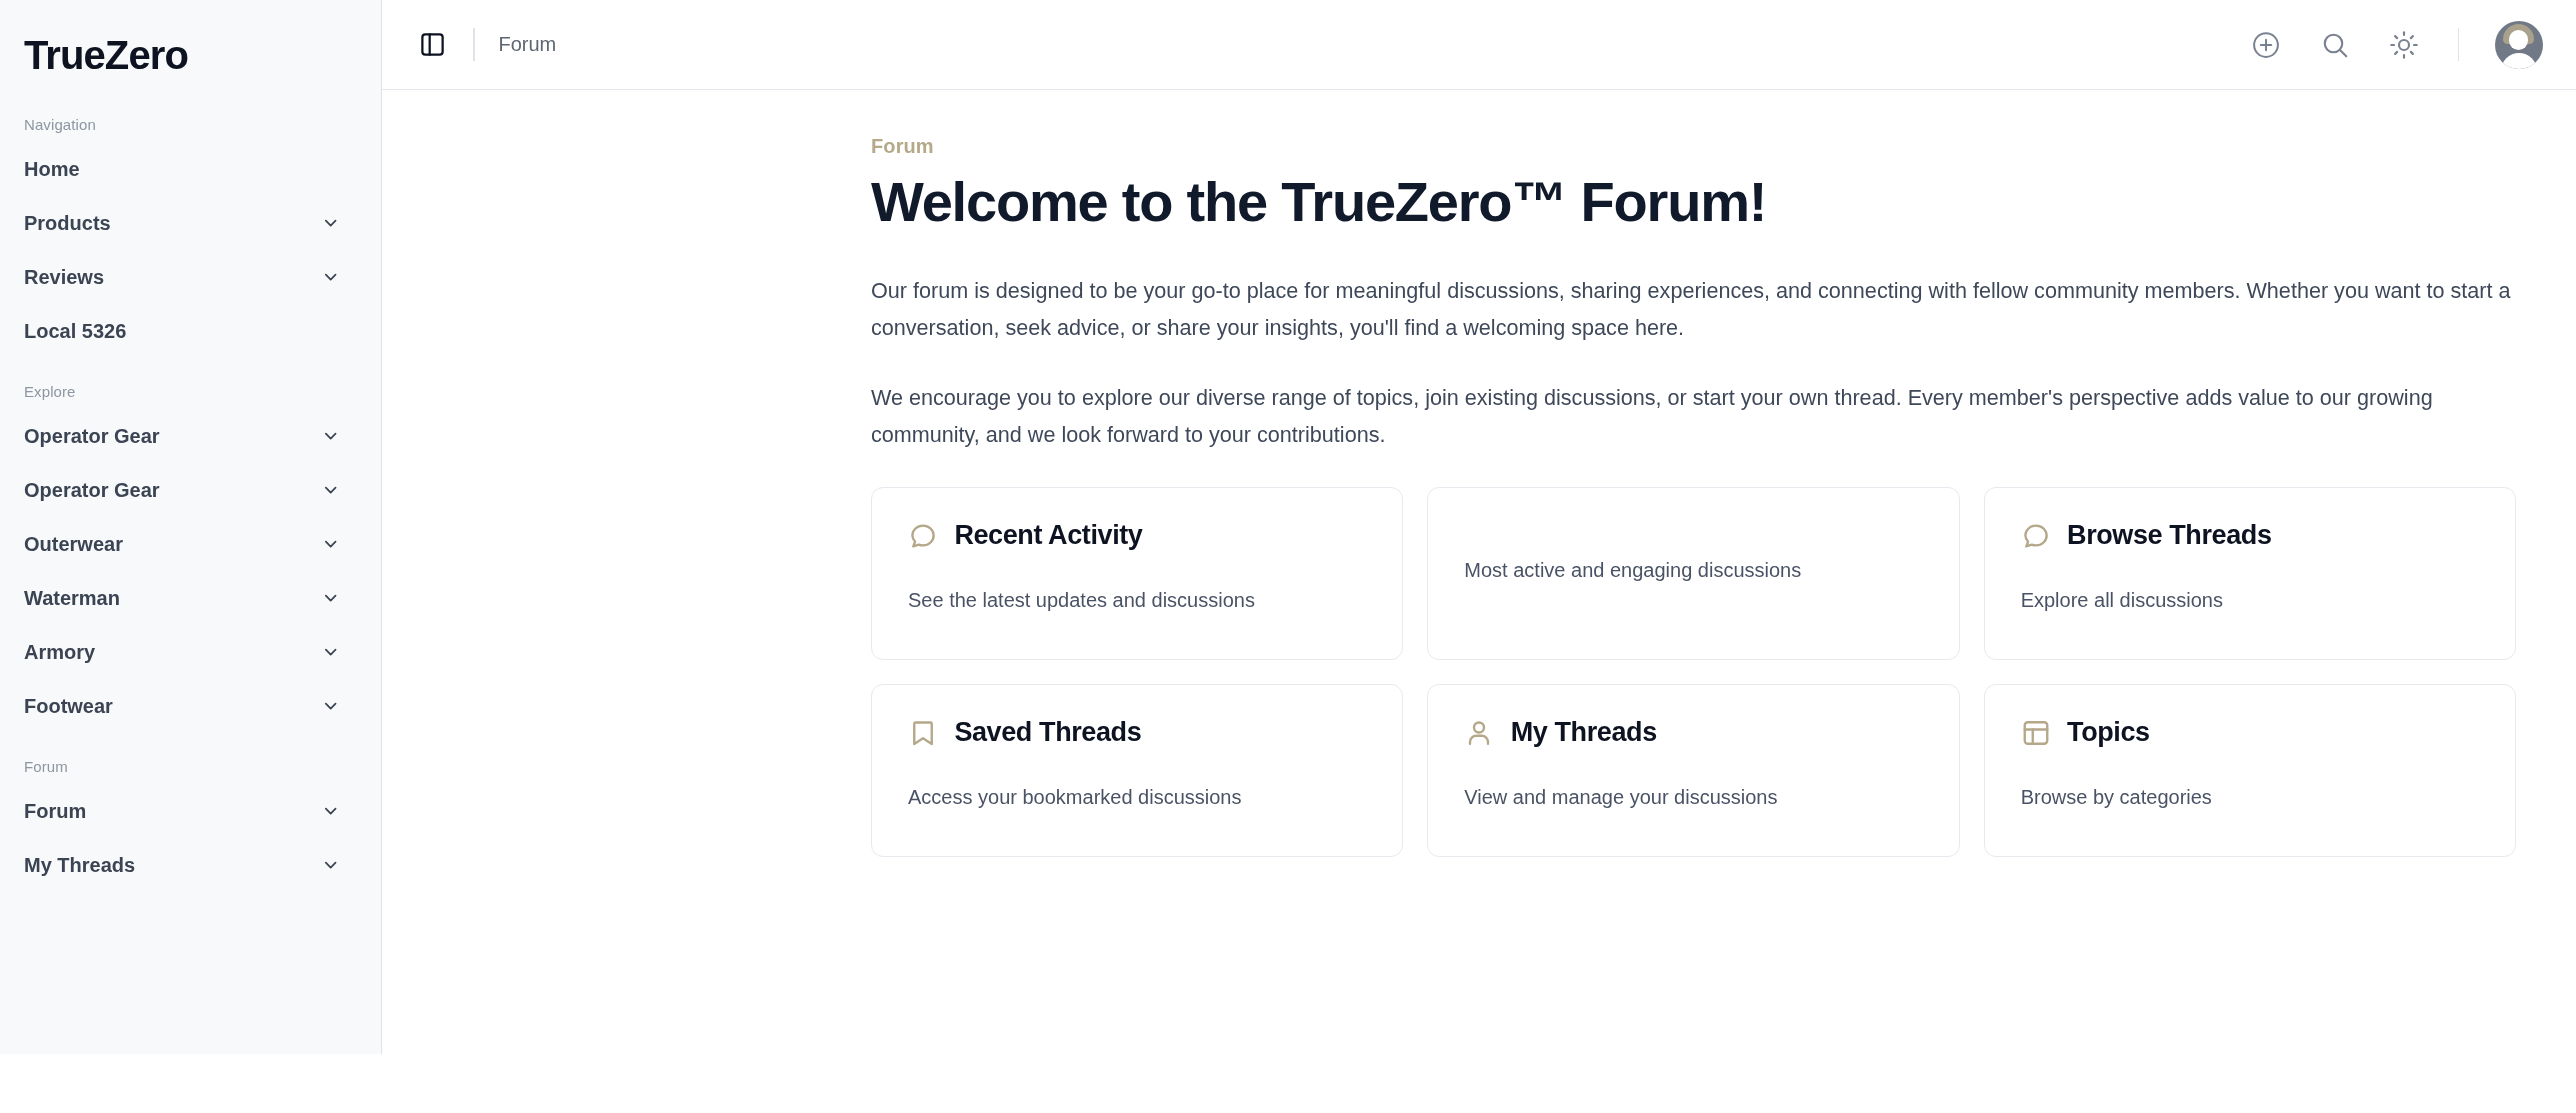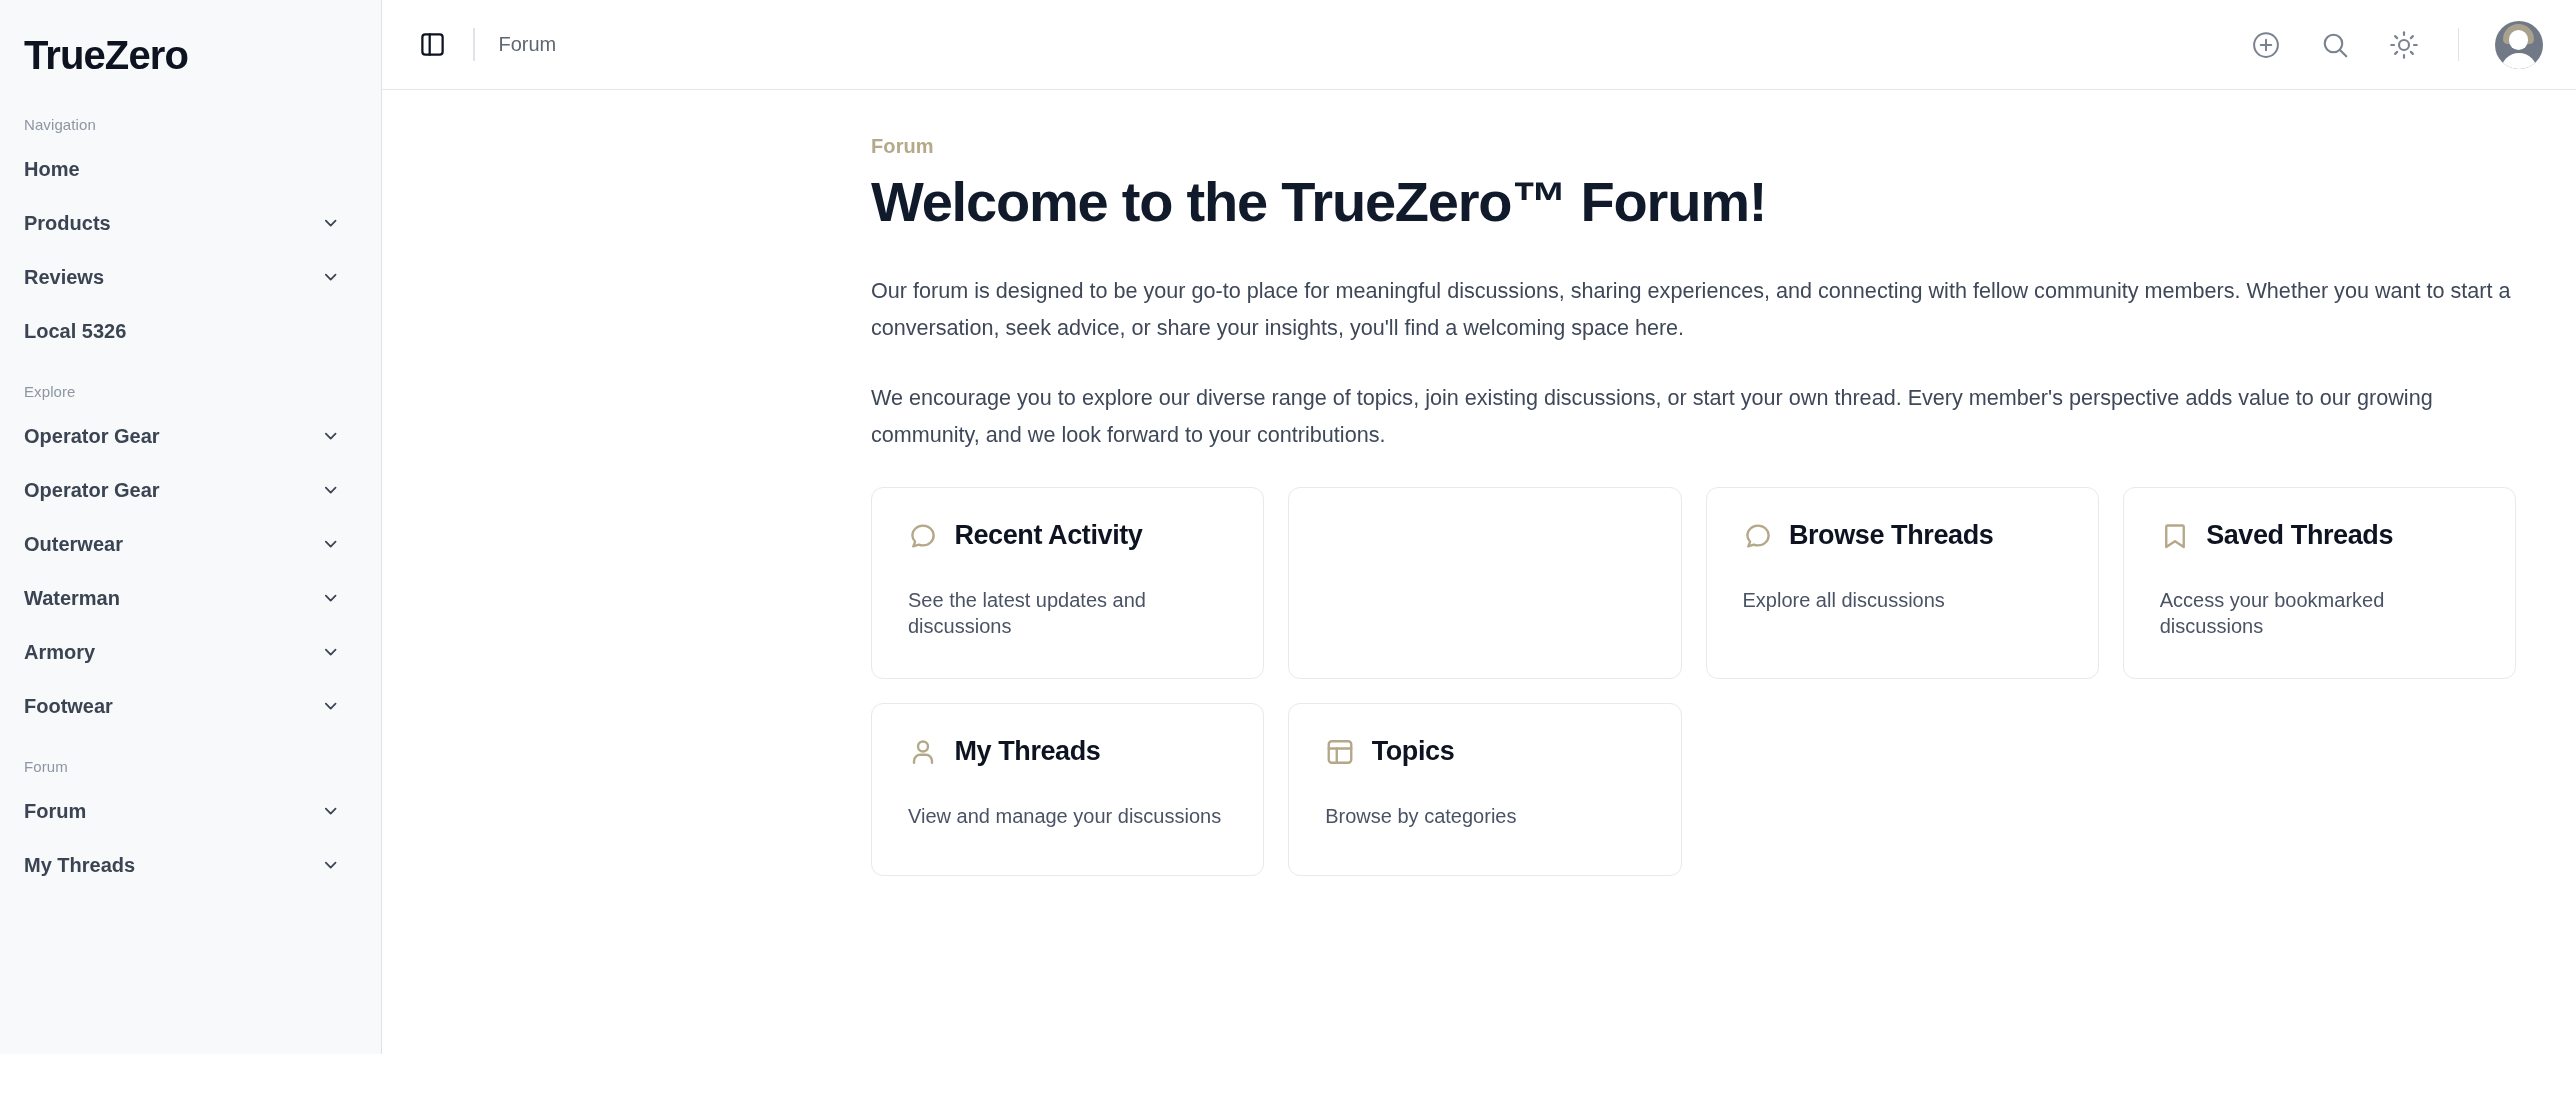--- a/index.html
+++ b/index.html
@@ -112,21 +112,21 @@
   }
   .para {
     font-size: 21.6px;
     line-height: 1.72;
     color: #3f4859;
     margin-bottom: 33px;
     max-width: 1968px;
   }
   .cards {
     display: grid;
-    grid-template-columns: repeat(4, 1fr);
+    grid-template-columns: repeat(3, 1fr);
     gap: 24px;
     max-width: 1983px;
     margin-top: 19.4px;
   }
   .card {
     border: 1.5px solid #e6e9ee;
     border-radius: 12px;
     background: #ffffff;
     padding: 33px 36px 39px 36px;
     min-height: 173px;
@@ -306,20 +306,21 @@
                 <span class="card-icon">
                   <svg viewBox="0 0 24 24" fill="none" stroke="currentColor" stroke-width="1.9" stroke-linecap="round" stroke-linejoin="round">
                     <path d="M20.5 11.6c0 4.4-3.8 7.9-8.5 7.9-1.2 0-2.4-.23-3.4-.64L4.2 20.3l1.5-3.7A7.5 7.5 0 0 1 3.5 11.6C3.5 7.2 7.3 3.7 12 3.7s8.5 3.5 8.5 7.9Z"></path>
                   </svg>
                 </span>
                 <span class="card-title">Recent Activity</span>
               </div>
               <div class="card-desc">See the latest updates and discussions</div>
             </div>
             <div class="card">
+              <div class="card-desc">Most active and engaging discussions</div>
             </div>
             <div class="card">
               <div class="card-head">
                 <span class="card-icon">
                   <svg viewBox="0 0 24 24" fill="none" stroke="currentColor" stroke-width="1.9" stroke-linecap="round" stroke-linejoin="round">
                     <path d="M20.5 11.6c0 4.4-3.8 7.9-8.5 7.9-1.2 0-2.4-.23-3.4-.64L4.2 20.3l1.5-3.7A7.5 7.5 0 0 1 3.5 11.6C3.5 7.2 7.3 3.7 12 3.7s8.5 3.5 8.5 7.9Z"></path>
                   </svg>
                 </span>
                 <span class="card-title">Browse Threads</span>
               </div>

